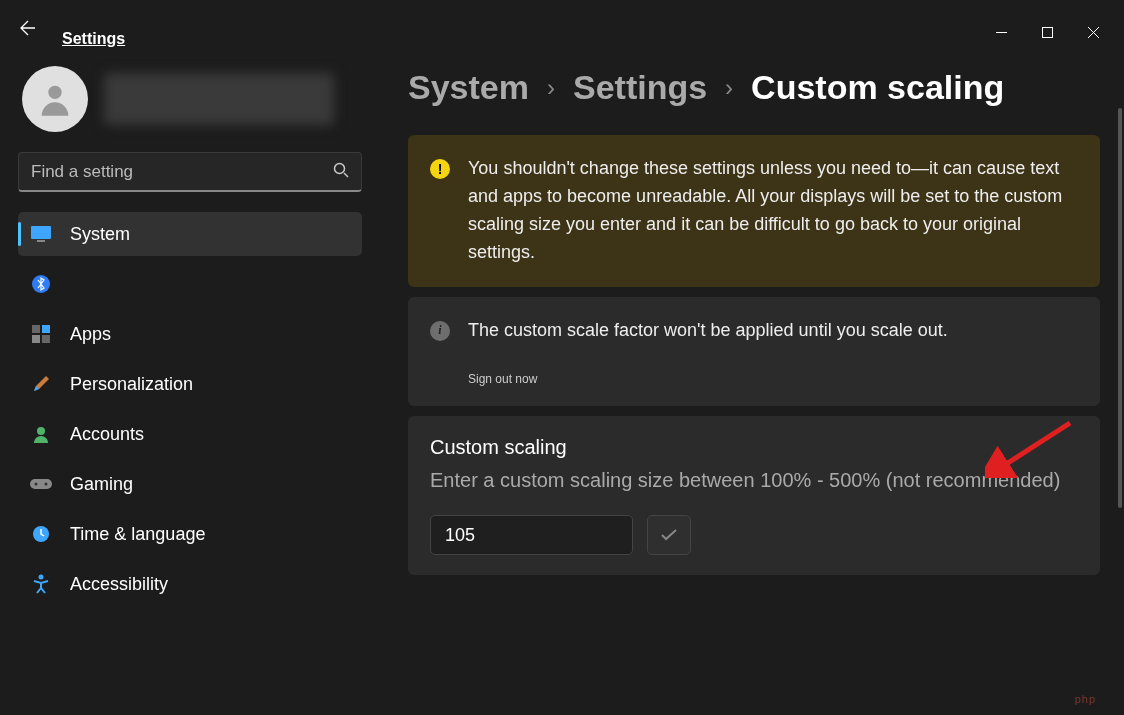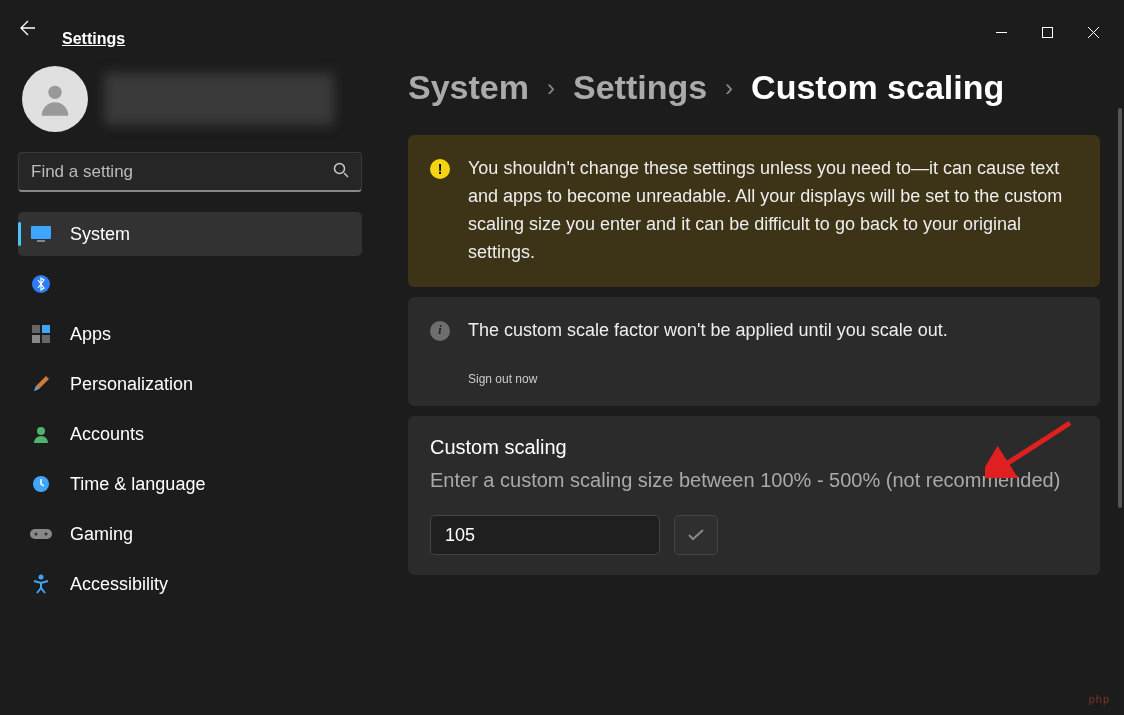--- a/index.html
+++ b/index.html
@@ -215,21 +215,21 @@
       color: #aaa;
       margin-bottom: 20px;
       line-height: 1.5;
     }
     .input-row {
       display: flex;
       gap: 14px;
       align-items: center;
     }
     .scale-input {
-      width: 230px;
+      width: 203px;
       height: 40px;
       background: #1f1f1f;
       border: 1px solid #444;
       border-radius: 5px;
       color: #fff;
       font-size: 18px;
       padding: 0 14px;
       outline: none;
     }
     .apply-btn {
@@ -259,21 +259,21 @@
       background: transparent;
     }
     .scrollbar-thumb {
       width: 4px;
       height: 400px;
       background: #555;
       border-radius: 2px;
     }
     .watermark {
       position: absolute;
-      right: 14px;
+      right: 28px;
       bottom: 10px;
       font-size: 11px;
       color: rgba(220, 80, 60, 0.5);
       letter-spacing: 1px;
     }
   </style>
 </head>
 <body>
 
 <div class="titlebar">
@@ -366,36 +366,36 @@
         <span class="nav-icon">
             <svg width="18" height="18" viewBox="0 0 18 18">
               <circle cx="9" cy="6" r="4" fill="#4fb36a"></circle>
               <path d="M2 18c0-4 3-7 7-7s7 3 7 7" fill="#4fb36a"></path>
             </svg>
           </span>
         <span>Accounts</span>
       </li>
       <li class="nav-item">
         <span class="nav-icon">
-            <svg width="18" height="18" viewBox="0 0 18 18">
-              <circle cx="9" cy="9" r="8" fill="#3ea6ff"></circle>
-              <path d="M9 4v5l3 2" stroke="#fff" fill="none" stroke-width="1.5"></path>
-            </svg>
-          </span>
-        <span>Time &amp; language</span>
-      </li>
-      <li class="nav-item">
-        <span class="nav-icon">
             <svg width="22" height="14" viewBox="0 0 22 14">
               <rect x="0" y="2" width="22" height="10" rx="5" fill="#888"></rect>
               <circle cx="6" cy="7" r="1.5" fill="#333"></circle>
               <circle cx="16" cy="7" r="1.5" fill="#333"></circle>
             </svg>
           </span>
         <span>Gaming</span>
+      </li>
+      <li class="nav-item">
+        <span class="nav-icon">
+            <svg width="18" height="18" viewBox="0 0 18 18">
+              <circle cx="9" cy="9" r="8" fill="#3ea6ff"></circle>
+              <path d="M9 4v5l3 2" stroke="#fff" fill="none" stroke-width="1.5"></path>
+            </svg>
+          </span>
+        <span>Time &amp; language</span>
       </li>
       <li class="nav-item">
         <span class="nav-icon">
             <svg width="18" height="20" viewBox="0 0 18 20">
               <circle cx="9" cy="3" r="2.5" fill="#3ea6ff"></circle>
               <path d="M2 7l7 2 7-2M9 9v5m-4 5l4-5 4 5" stroke="#3ea6ff" fill="none" stroke-width="2"></path>
             </svg>
           </span>
         <span>Accessibility</span>
       </li>

